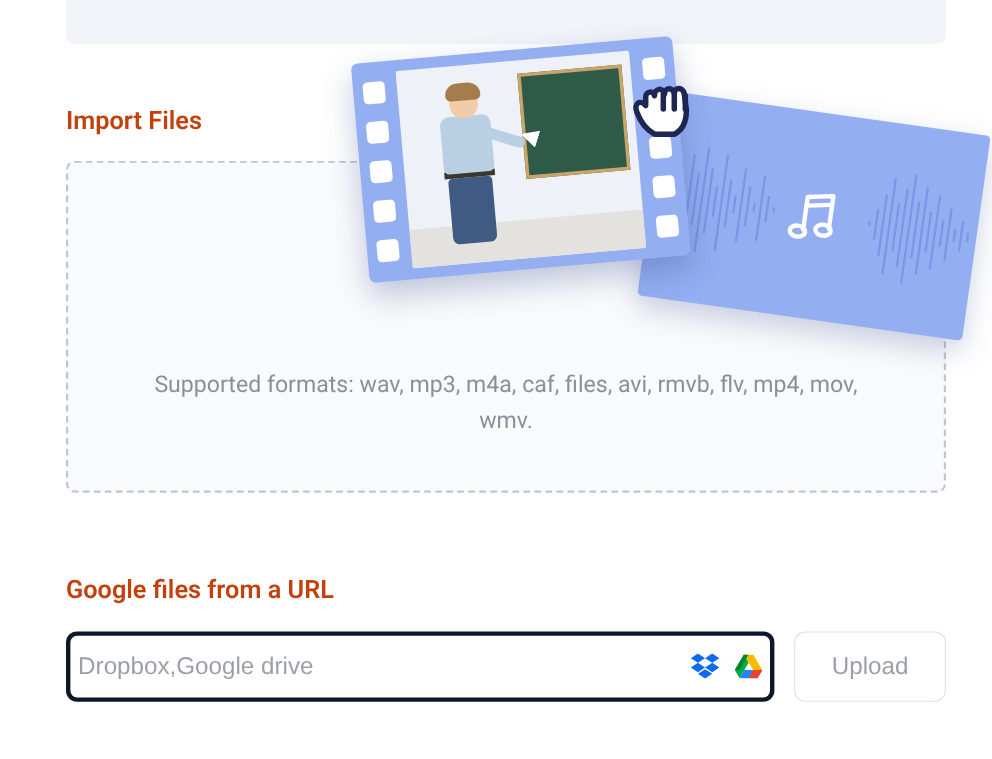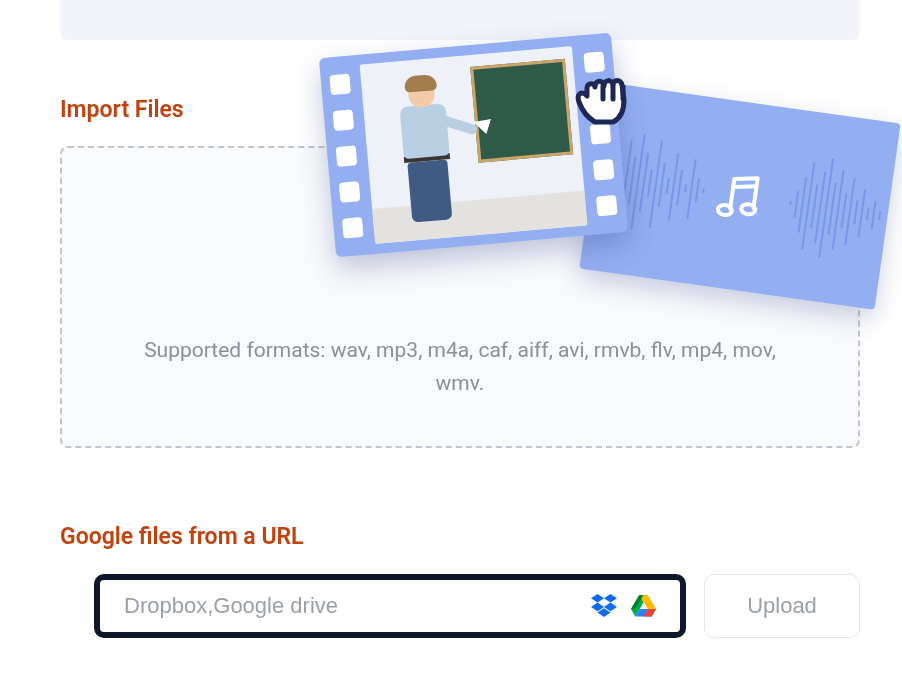--- a/index.html
+++ b/index.html
@@ -112,58 +112,57 @@
     .title-import-url { top:523px; }
     .url-row {
       position:absolute;
       left:60px; right:42px;
       top:574px; height:64px;
       display:flex;
       gap:18px;
     }
     .url-input-wrap {
       flex:1;
-      border:6px solid #0f172a;
+      border:4px solid #0f172a;
       border-radius:10px;
       display:flex;
       align-items:center;
-      padding:0 24px;
+      padding:0 7px;
       background:#ffffff;
-      margin-left:34px;
     }
     .url-input {
       flex:1;
       border:none;
       outline:none;
       font-size:22px;
       color:#3a3f47;
       background:transparent;
     }
     .url-input::placeholder { color:#9ba0a8; }
     .provider-icons { display:flex; gap:14px; align-items:center; }
     .provider-icons svg { display:block; }
     .upload-btn {
-      width:156px;
+      width:138px;
       border:1px solid #dfe2e8;
       border-radius:10px;
       background:#ffffff;
       font-size:22px;
       color:#9ba0a8;
       cursor:pointer;
     }
   </style>
 </head>
 <body>
 
 <div class="top-card"></div>
 
 <h2 class="section-title title-import-files">Import Files</h2>
 
 <div class="drop-zone">
-  <p class="supported-text">Supported formats: wav, mp3, m4a, caf, aiff, avi, rmvb, flv, mp4, mov, wmv.</p>
+  <p class="supported-text">Supported formats: wav, mp3, m4a, caf, files, avi, rmvb, flv, mp4, mov, wmv.</p>
 </div>
 
 <div class="illustration">
   <div class="audio-card">
     <svg class="waveform" viewBox="0 0 298 188" preserveAspectRatio="none">
       <g stroke="#7a96e6" stroke-width="2">
         <line x1="5" y1="94" x2="5" y2="94"></line>
         <line x1="10" y1="84" x2="10" y2="104"></line>
         <line x1="16" y1="74" x2="16" y2="114"></line>
         <line x1="22" y1="60" x2="22" y2="128"></line>

